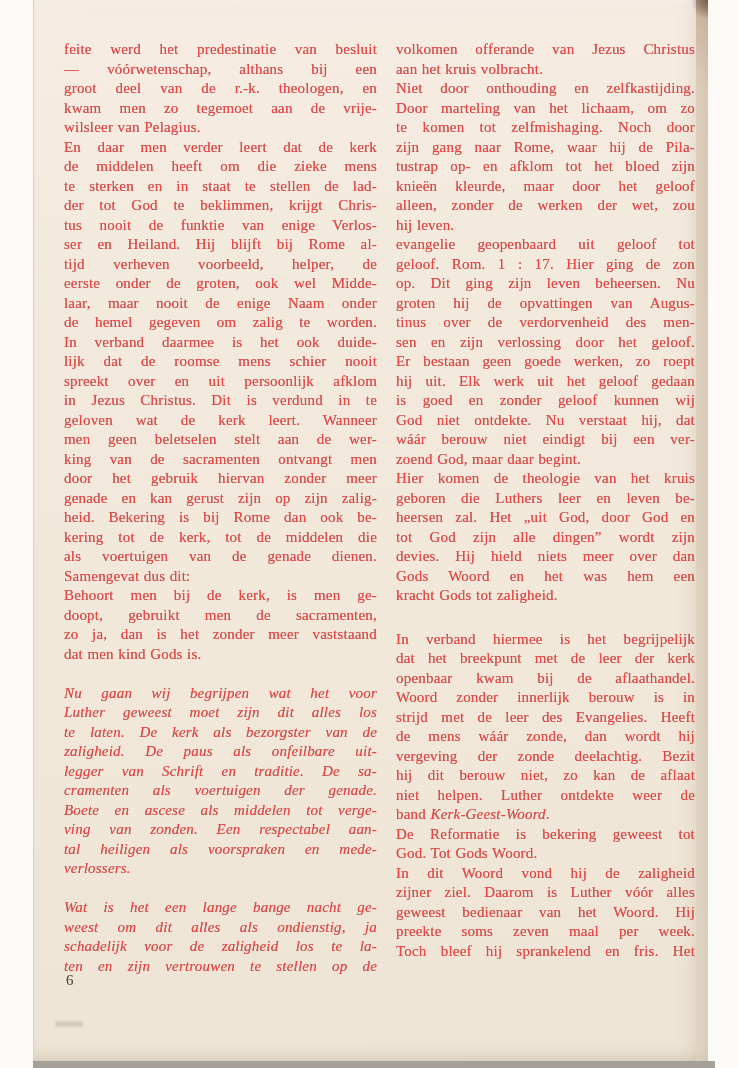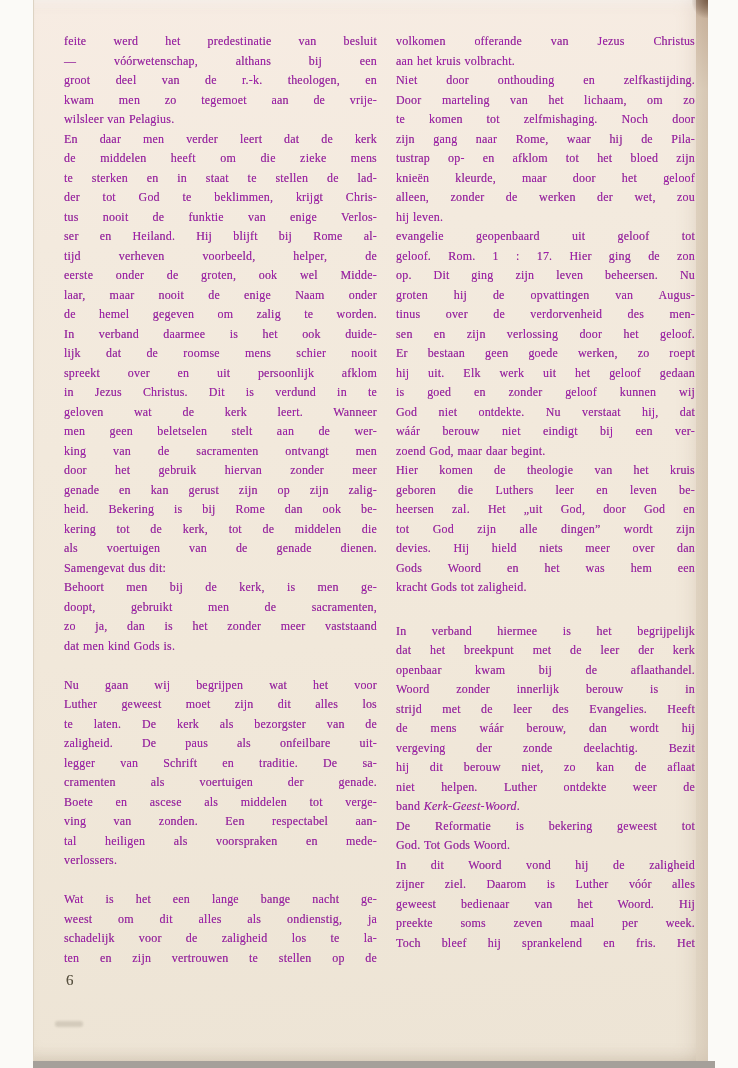--- a/index.html
+++ b/index.html
@@ -29,28 +29,28 @@
   }
   .bottom-band{
     position:absolute;left:33px;top:1061px;width:682px;height:7px;
     background:#a5a09a;
   }
   .smudge{
     position:absolute;left:55px;top:1021px;width:28px;height:6px;
     background:rgba(122,112,96,.22);border-radius:3px;filter:blur(1px);
   }
   .col{
-    position:absolute;top:32px;
-    font-size:12px;line-height:19.5px;color:#a21caf;
+    position:absolute;top:40px;
+    font-size:15px;line-height:19.5px;color:#ef4444;
     letter-spacing:.2px;word-spacing:.5px;
     text-shadow:0 0 .5px rgba(76,68,58,.55);
   }
   .col.left{left:64px;width:313px;}
   .col.right{left:396px;width:299px;}
-  .left .block + .block{margin-top:19.5px;}
+  .left .block + .block{margin-top:19.5px;font-style:italic;}
   .right .block + .block{margin-top:24px;}
   .line{text-align:justify;text-align-last:justify;text-justify:inter-word;}
   .line.end{text-align-last:left;}
   .line i{font-style:italic;}
   .page-number{
     position:absolute;left:66px;top:971px;
     font-size:15px;line-height:19px;color:#57503f;
     text-shadow:0 0 .5px rgba(87,80,63,.5);
   }
 </style>
@@ -148,21 +148,21 @@
         <div class="line"><span>devies. Hij hield niets meer over dan</span></div>
         <div class="line"><span>Gods Woord en het was hem een</span></div>
         <div class="line end"><span>kracht Gods tot zaligheid.</span></div>
       </div>
       <div class="block">
         <div class="line"><span>In verband hiermee is het begrijpelijk</span></div>
         <div class="line"><span>dat het breekpunt met de leer der kerk</span></div>
         <div class="line"><span>openbaar kwam bij de aflaathandel.</span></div>
         <div class="line"><span>Woord zonder innerlijk berouw is in</span></div>
         <div class="line"><span>strijd met de leer des Evangelies. Heeft</span></div>
-        <div class="line"><span>de mens wáár berouw, dan wordt hij</span></div>
+        <div class="line"><span>de mens wáár zonde, dan wordt hij</span></div>
         <div class="line"><span>vergeving der zonde deelachtig. Bezit</span></div>
         <div class="line"><span>hij dit berouw niet, zo kan de aflaat</span></div>
         <div class="line"><span>niet helpen. Luther ontdekte weer de</span></div>
         <div class="line end"><span>band </span><i>Kerk-Geest-Woord</i><span>.</span></div>
         <div class="line"><span>De Reformatie is bekering geweest tot</span></div>
         <div class="line end"><span>God. Tot Gods Woord.</span></div>
         <div class="line"><span>In dit Woord vond hij de zaligheid</span></div>
         <div class="line"><span>zijner ziel. Daarom is Luther vóór alles</span></div>
         <div class="line"><span>geweest bedienaar van het Woord. Hij</span></div>
         <div class="line"><span>preekte soms zeven maal per week.</span></div>

